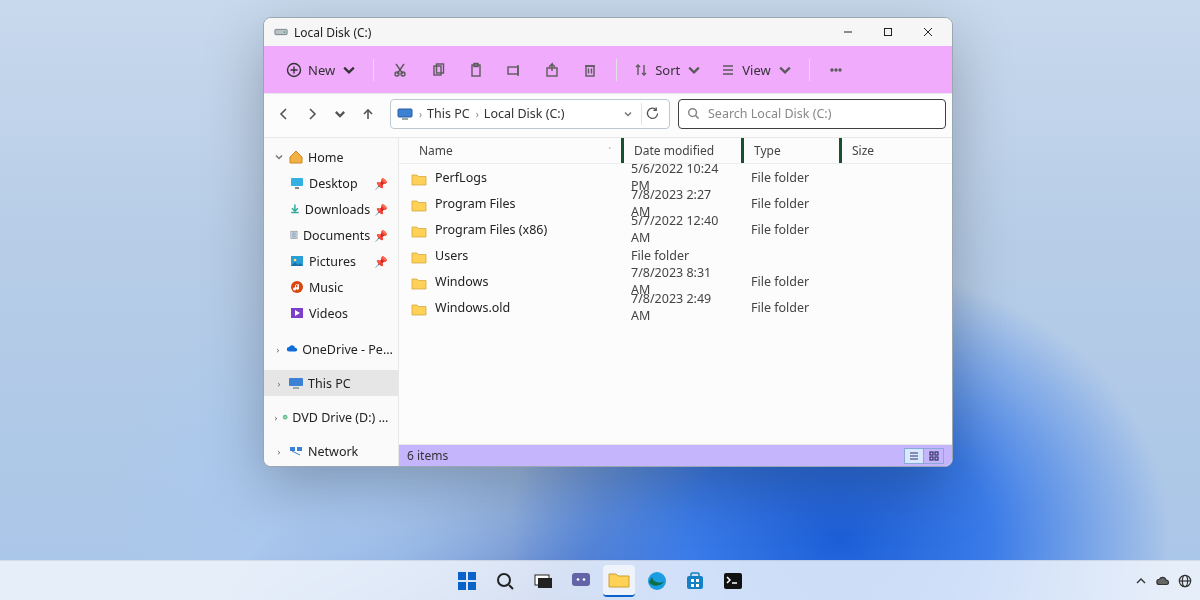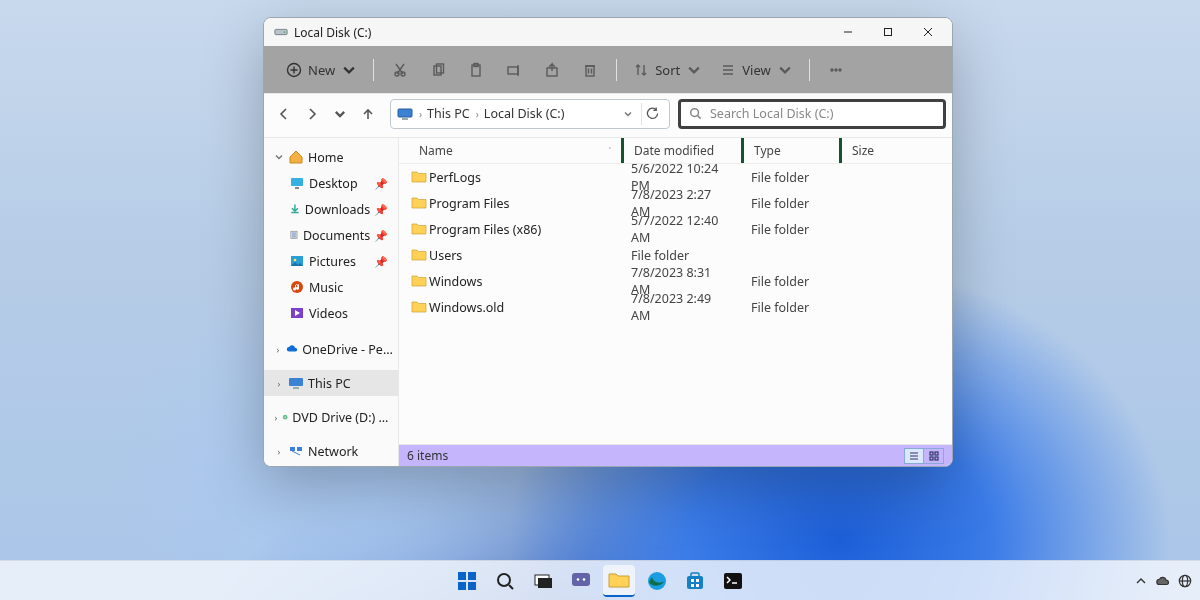--- a/index.html
+++ b/index.html
@@ -11,40 +11,40 @@
     linear-gradient(180deg,#c8d9ed 0%,#b7cde7 40%,#a9c5e8 100%);
 }
 
 .win { position:absolute; left:263px; top:17px; width:690px; height:450px; background:#fcfcfc; border:1px solid #9aa6b2; border-radius:8px; box-shadow:0 20px 60px rgba(0,0,0,.25); overflow:hidden; display:flex; flex-direction:column; }
 .titlebar { height:28px; display:flex; align-items:center; padding:0 4px 0 10px; font-size:12px; color:#222; background:#f6f6f6; }
 .titlebar .ticon { width:14px; height:12px; margin-right:6px; display:inline-flex; }
 .titlebar .spacer{flex:1}
 .tbtn { width:40px; height:28px; display:flex; align-items:center; justify-content:center; color:#222; }
 .tbtn svg{width:10px;height:10px;stroke:#222;stroke-width:1;fill:none}
 
-.toolbar { height:48px; display:flex; align-items:center; gap:2px; padding:0 14px; border-bottom:1px solid #e8e8e8; background:#a3a3a3; }
+.toolbar { height:48px; display:flex; align-items:center; gap:2px; padding:0 14px; border-bottom:1px solid #e8e8e8; background:#f0abfc; }
 .tbutton { display:flex; align-items:center; gap:6px; height:32px; padding:0 8px; border-radius:4px; color:#333; font-size:13px; }
 .tbutton.icononly{padding:0;width:36px;justify-content:center;color:#606060}
 .tbutton svg{width:16px;height:16px;stroke:#5a5a5a;stroke-width:1.4;fill:none}
 .tbutton.new svg{stroke:#333}
 .chev{width:10px;height:10px;stroke:#777;stroke-width:1.5;fill:none}
 .sep{width:1px;height:22px;background:#e1e1e1;margin:0 6px}
 
 .addrrow{height:44px;display:flex;align-items:center;gap:8px;padding:0 6px 4px 6px;border-bottom:1px solid #e8e8e8}
 .navbtns{display:flex;align-items:center;gap:0}
 .navbtn{width:28px;height:32px;display:flex;align-items:center;justify-content:center;border-radius:4px;color:#555}
 .navbtn svg{width:14px;height:14px;stroke:#555;stroke-width:1.6;fill:none}
 .addrbar{flex:0 0 280px;height:30px;border:1px solid #bfc8d0;border-radius:4px;display:flex;align-items:center;padding:0 6px;background:#fff;font-size:12.5px;color:#333}
 .addrbar .pcicon{width:16px;height:14px;margin-right:6px}
 .addrbar .crumb{display:flex;align-items:center;gap:5px}
 .addrbar .crumb .csep{color:#888;font-size:10px}
 .addrbar .flex{flex:1}
 .addrbar .ddown{width:18px;height:18px;display:flex;align-items:center;justify-content:center;color:#666}
 .addrbar .refresh{width:22px;height:22px;display:flex;align-items:center;justify-content:center;border-left:1px solid #e2e2e2;margin-left:4px}
-.searchbox{flex:1;height:30px;border:3px solid #404040;border-radius:4px;display:flex;align-items:center;padding:0 8px;background:#fff;font-size:12.5px;color:#888;gap:8px}
+.searchbox{flex:1;height:30px;border:1px solid #404040;border-radius:4px;display:flex;align-items:center;padding:0 8px;background:#fff;font-size:12.5px;color:#888;gap:8px}
 .searchbox svg{width:13px;height:13px;stroke:#888;stroke-width:1.6;fill:none}
 
 .body{flex:1;display:flex;min-height:0}
 .sidebar{width:135px;border-right:1px solid #e8e8e8;padding:6px 0;overflow:hidden;background:#fafafa;font-size:12.5px;color:#222}
 .snode{display:flex;align-items:center;height:26px;padding:0 4px 0 10px;gap:4px;white-space:nowrap}
 .snode.child{padding-left:25px}
 .snode.selected{background:#e6e6e6}
 .snode .exp{width:10px;height:10px;display:flex;align-items:center;justify-content:center;color:#666;font-size:9px}
 .snode .sicon{width:16px;height:16px;display:inline-flex;align-items:center;justify-content:center}
 .snode .pin{color:#9a9a9a;font-size:11px;margin-left:auto;margin-right:6px}
@@ -53,21 +53,21 @@
 .cols{display:flex;height:26px;align-items:center;font-size:12px;color:#444;border-bottom:1px solid #eee}
 .col{padding:0 10px;display:flex;align-items:center;gap:19px;height:100%}
 .col+.col{border-left:3px solid #14532d}
 .c-name{flex:0 0 222px;padding-left:20px}
 .c-date{flex:0 0 120px}
 .c-type{flex:0 0 98px}
 .c-size{flex:0 0 70px}
 .rows{flex:1;overflow:auto}
 .row{display:flex;height:26px;align-items:center;font-size:12.5px;color:#222}
 .row .cell{padding:0 10px}
-.row .c-name{display:flex;align-items:flex-start;gap:2px;padding-left:12px}
+.row .c-name{display:flex;align-items:flex-end;gap:8px;padding-left:12px}
 .row .c-date,.row .c-type{color:#444}
 .folder-icon{width:16px;height:14px;display:inline-block}
 
 .status{height:22px;border-top:1px solid #e8e8e8;display:flex;align-items:center;padding:0 8px;font-size:12px;color:#333;background:#c4b5fd}
 .viewmode{margin-left:auto;display:flex;gap:0}
 .vbtn{width:20px;height:16px;border:1px solid #8aa8d8;display:flex;align-items:center;justify-content:center}
 .vbtn.active{background:#d9e8ff}
 .vbtn+.vbtn{border-left:none}
 .vbtn svg{width:10px;height:10px;stroke:#336;stroke-width:1.2;fill:none}
 

